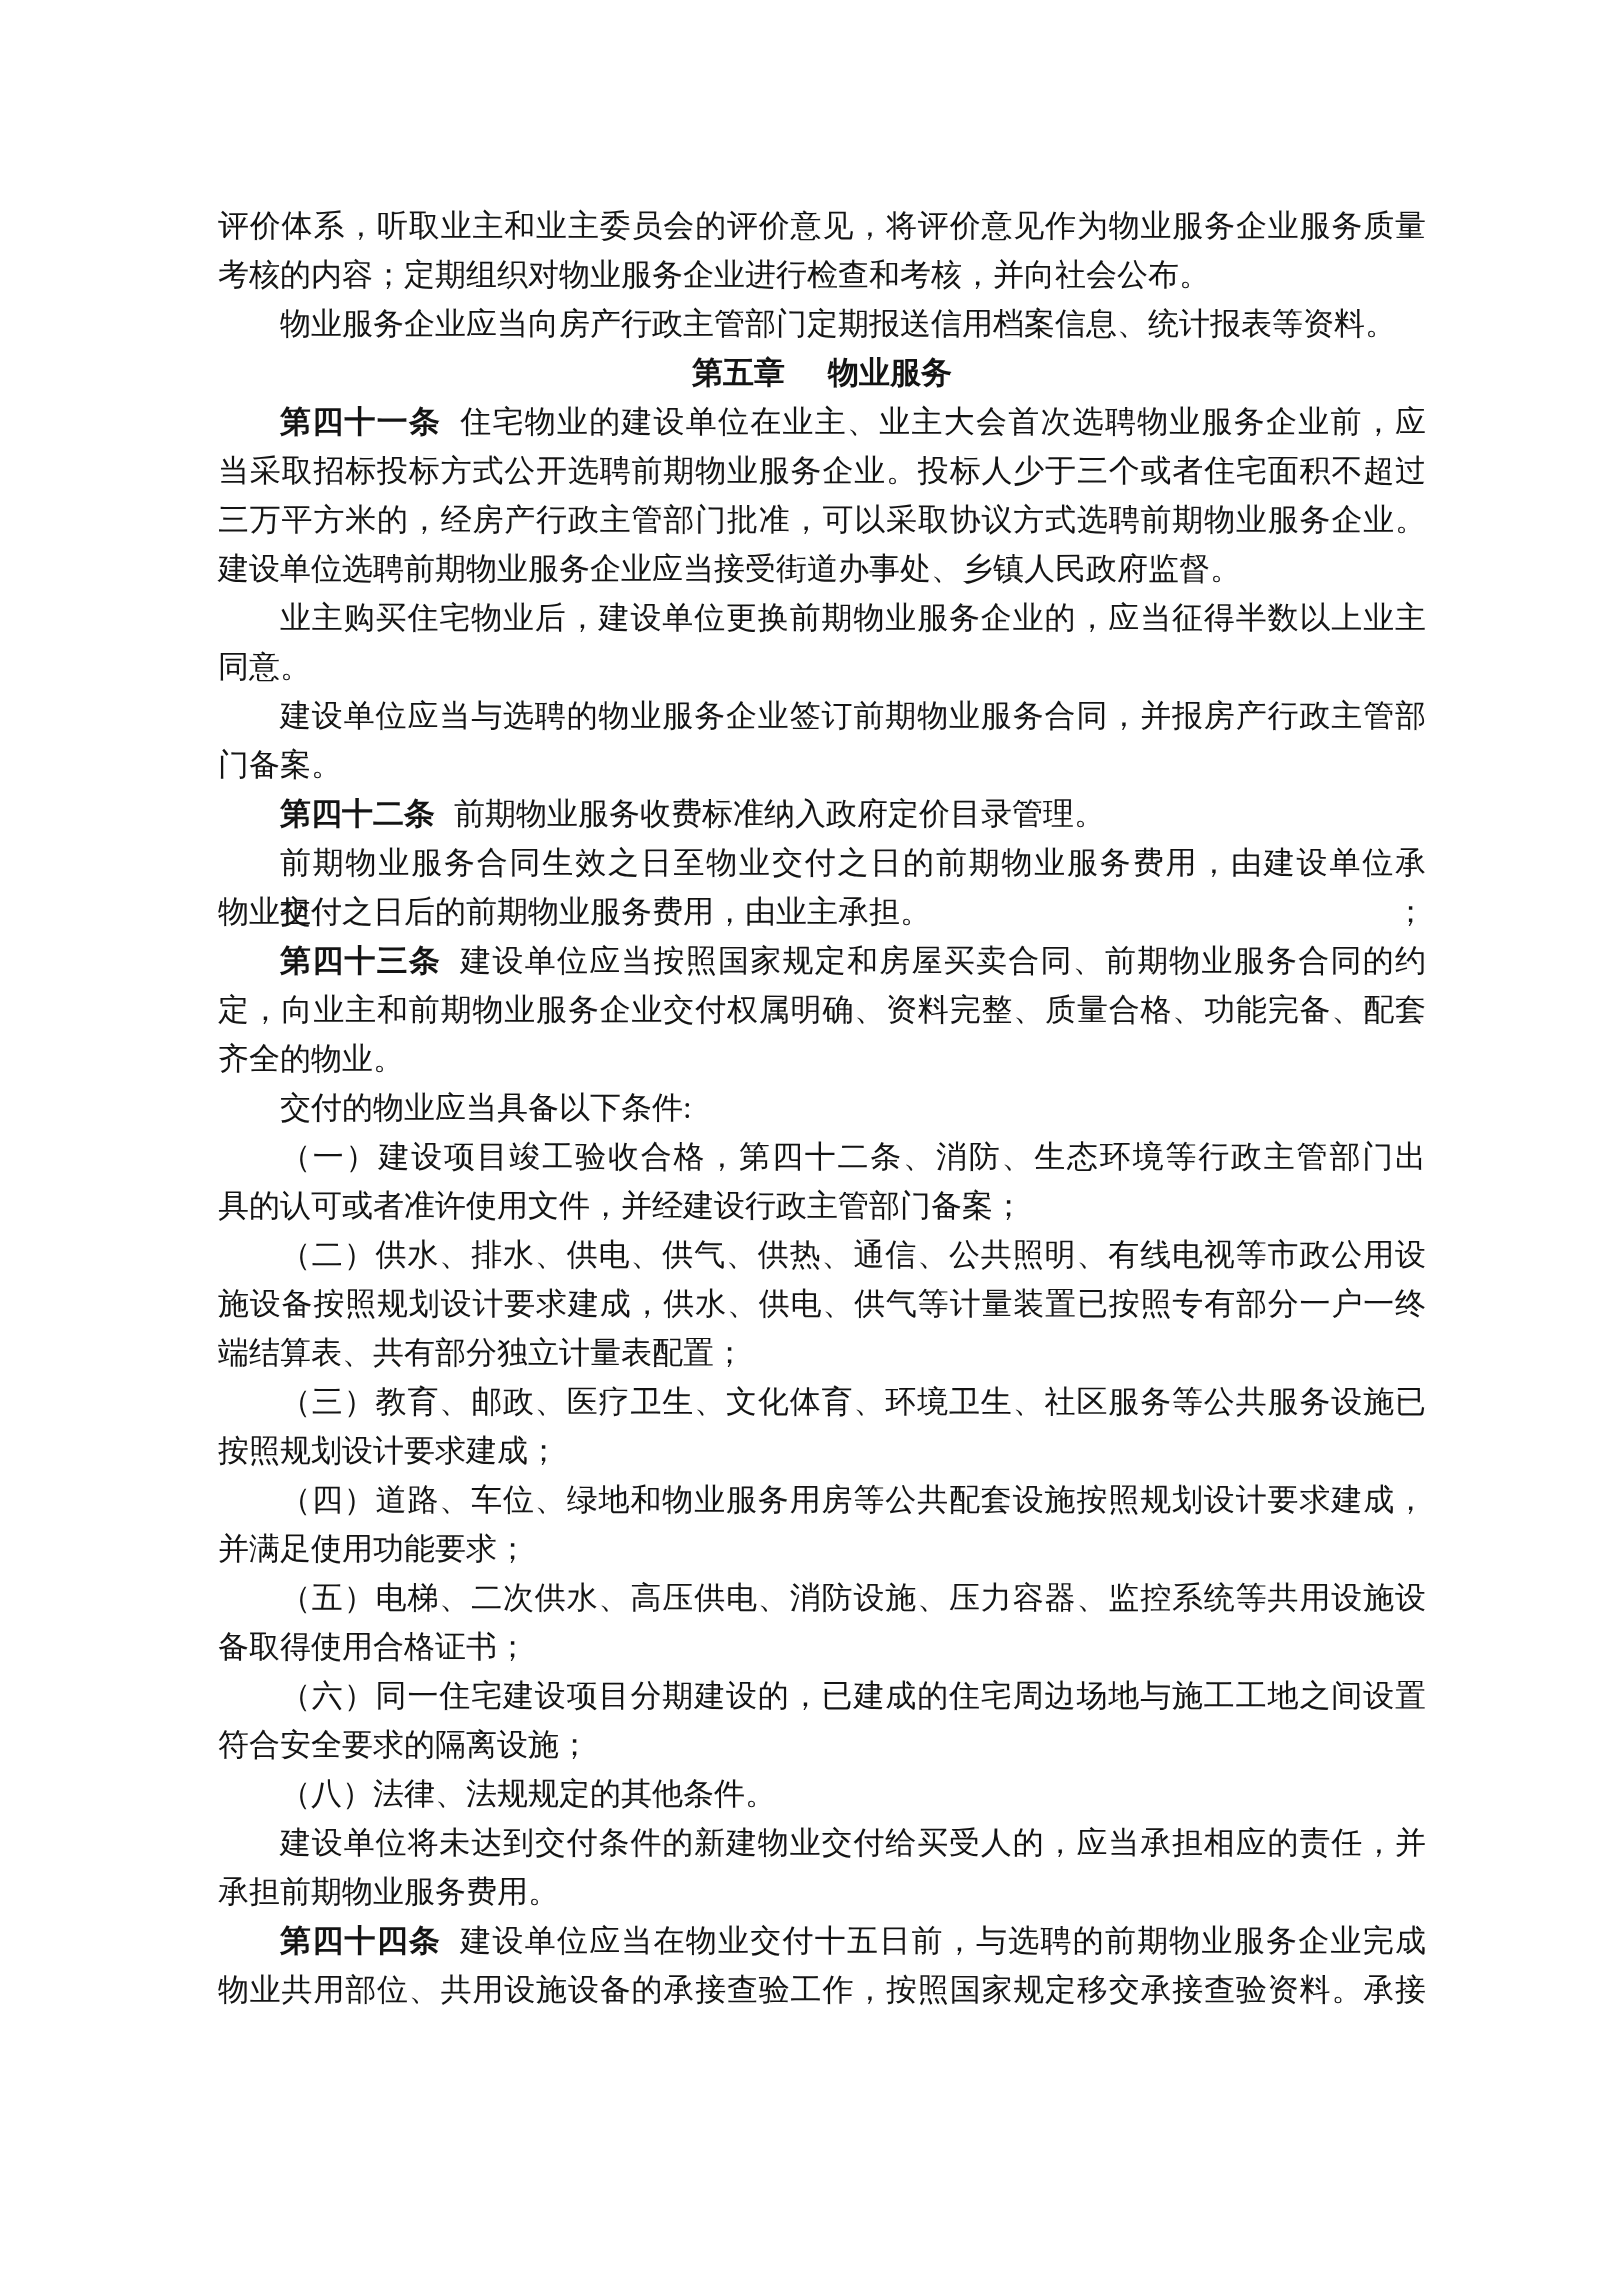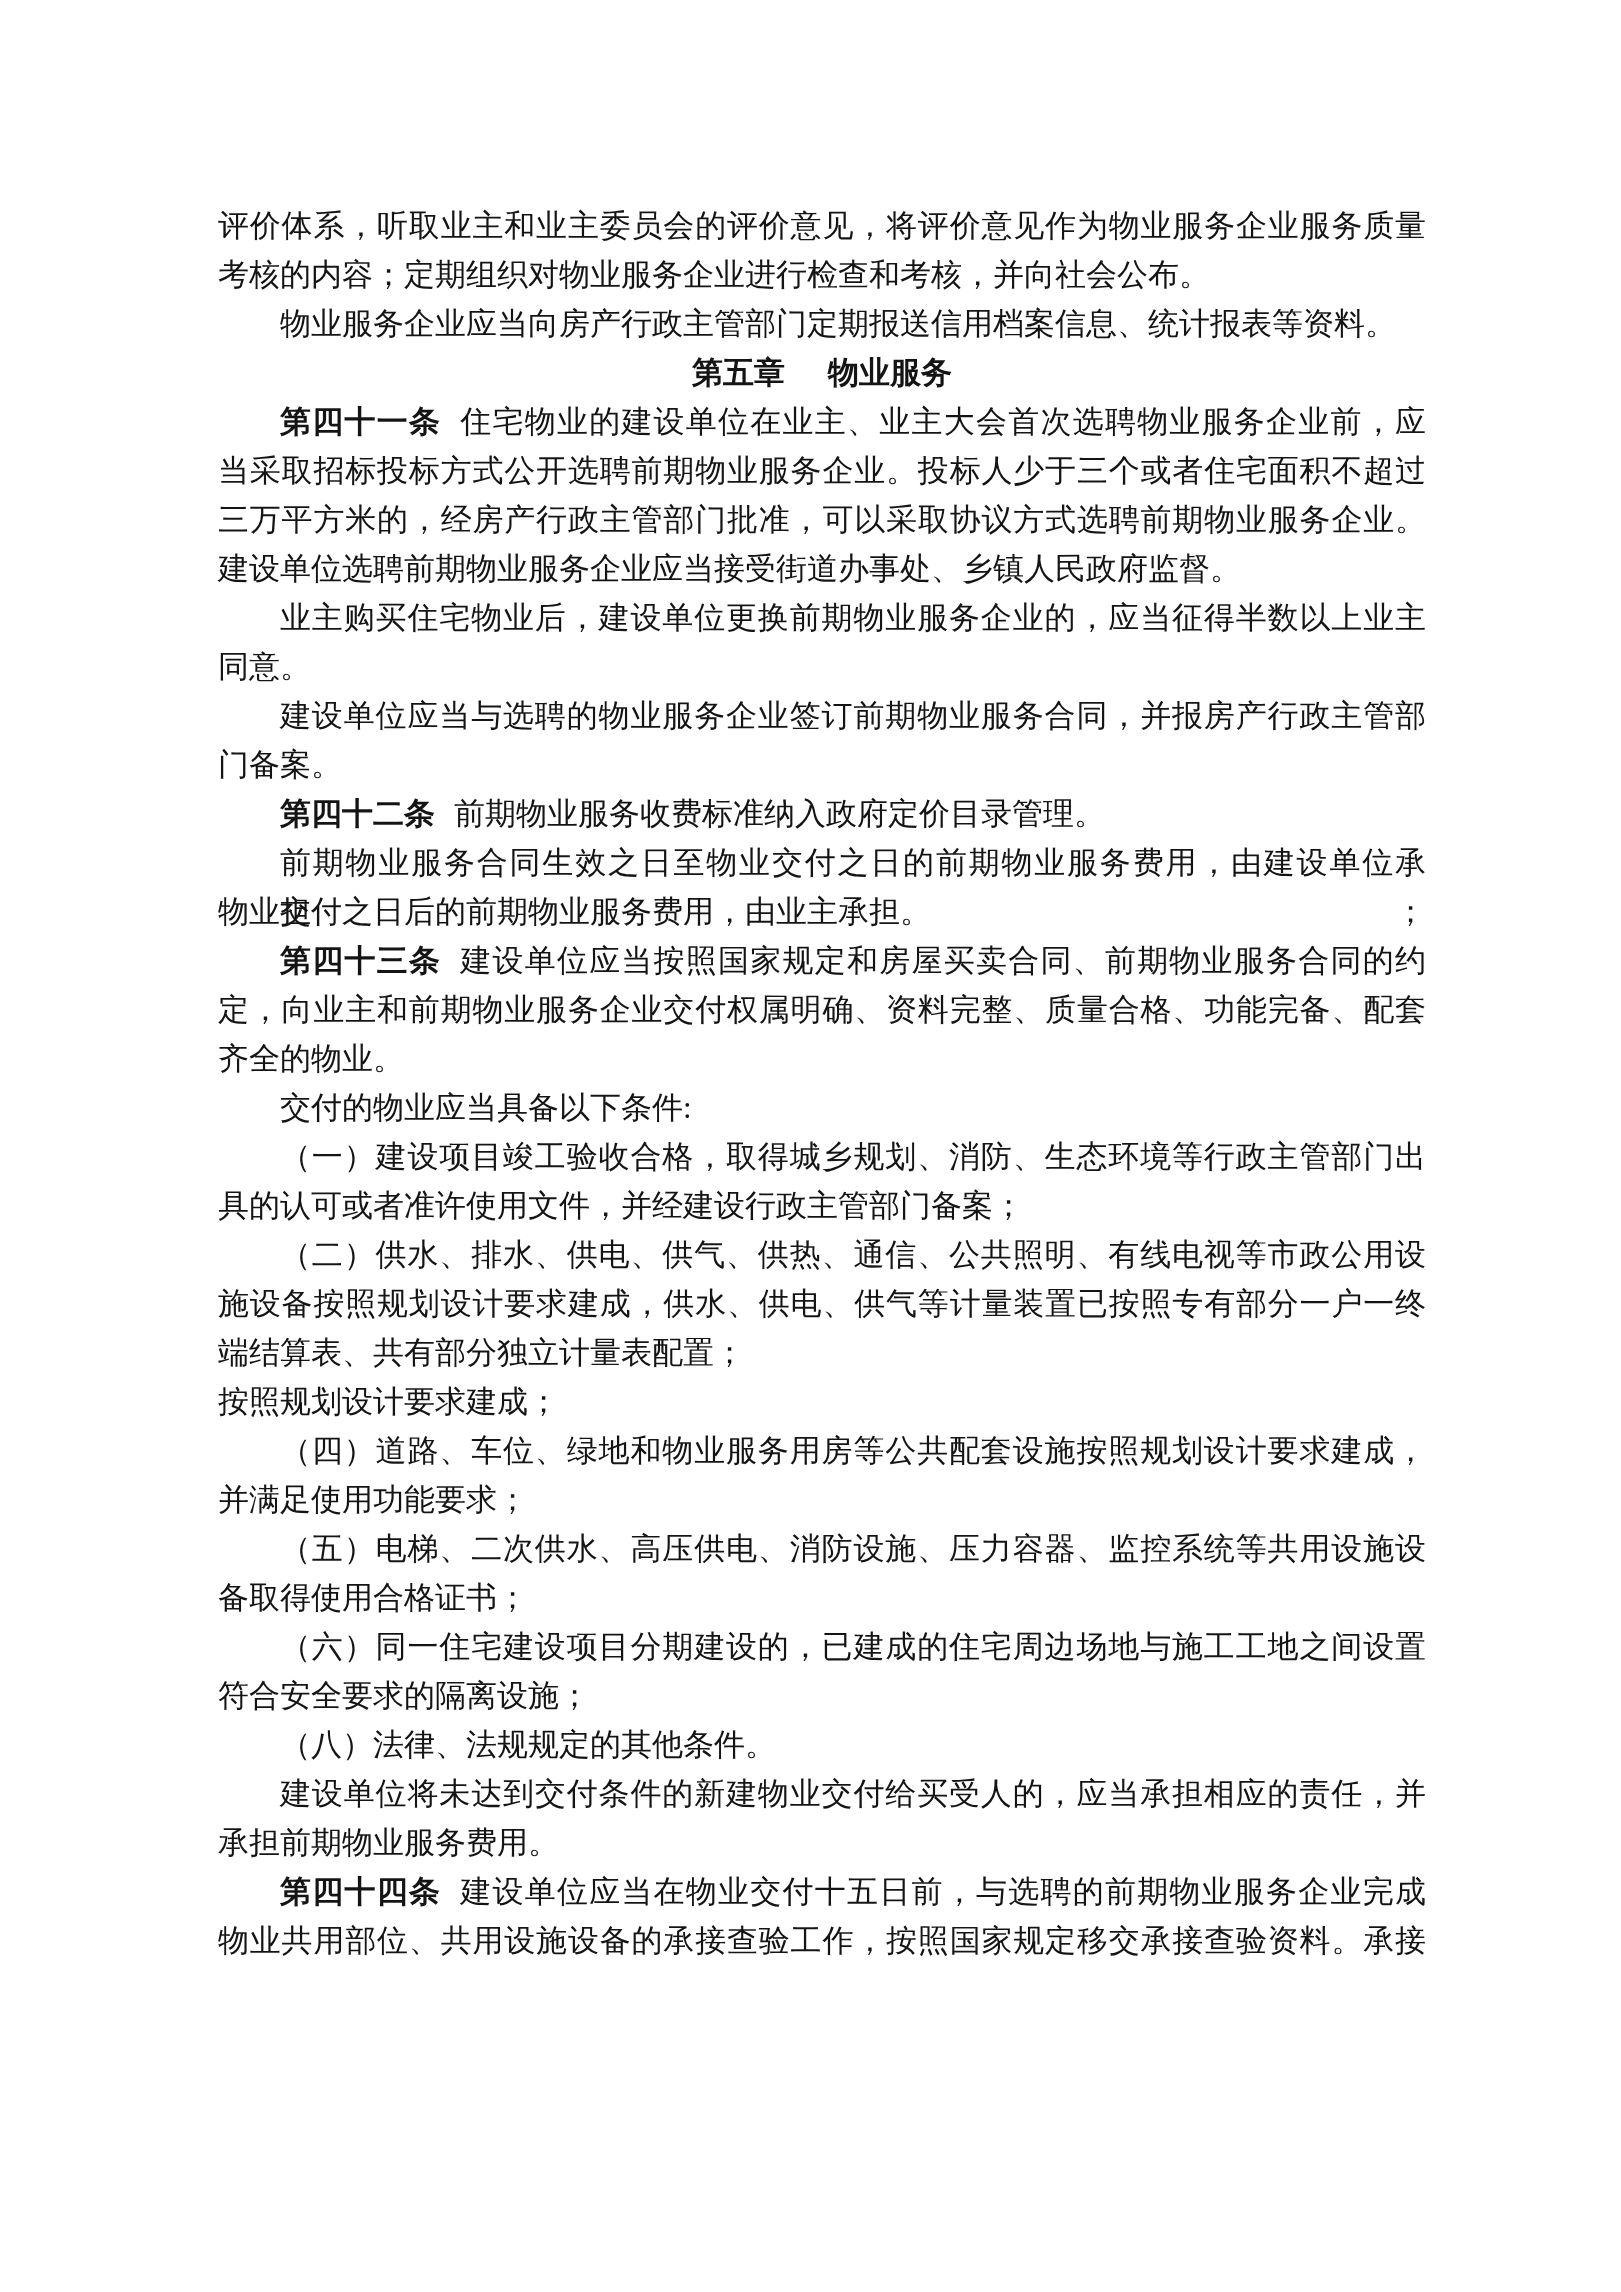--- a/index.html
+++ b/index.html
@@ -74,25 +74,26 @@
       <div class="line left"><span>同意。</span></div>
       <div class="line justify indent2"><span>建设单位应当与选聘的物业服务企业签订前期物业服务合同，并报房产行政主管部</span></div>
       <div class="line left"><span>门备案。</span></div>
       <div class="line left indent2"><span class="term">第四十二条</span><span>前期物业服务收费标准纳入政府定价目录管理。</span></div>
       <div class="line justify indent2"><span>前期物业服务合同生效之日至物业交付之日的前期物业服务费用，由建设单位承担；</span></div>
       <div class="line left"><span>物业交付之日后的前期物业服务费用，由业主承担。</span></div>
       <div class="line justify indent2"><span class="term">第四十三条</span><span>建设单位应当按照国家规定和房屋买卖合同、前期物业服务合同的约</span></div>
       <div class="line justify"><span>定，向业主和前期物业服务企业交付权属明确、资料完整、质量合格、功能完备、配套</span></div>
       <div class="line left"><span>齐全的物业。</span></div>
       <div class="line left indent2"><span>交付的物业应当具备以下条件:</span></div>
-      <div class="line justify indent2"><span>（一）建设项目竣工验收合格，取得城乡规划、消防、生态环境等行政主管部门出</span></div>
+      <div class="line justify indent2"><span>（一）建设项目竣工验收合格，第四十二条、消防、生态环境等行政主管部门出</span></div>
       <div class="line left"><span>具的认可或者准许使用文件，并经建设行政主管部门备案；</span></div>
       <div class="line justify indent2"><span>（二）供水、排水、供电、供气、供热、通信、公共照明、有线电视等市政公用设</span></div>
       <div class="line justify"><span>施设备按照规划设计要求建成，供水、供电、供气等计量装置已按照专有部分一户一终</span></div>
       <div class="line left"><span>端结算表、共有部分独立计量表配置；</span></div>
+      <div class="line justify indent2"><span>（三）教育、邮政、医疗卫生、文化体育、环境卫生、社区服务等公共服务设施已</span></div>
       <div class="line left"><span>按照规划设计要求建成；</span></div>
       <div class="line justify indent2"><span>（四）道路、车位、绿地和物业服务用房等公共配套设施按照规划设计要求建成，</span></div>
       <div class="line left"><span>并满足使用功能要求；</span></div>
       <div class="line justify indent2"><span>（五）电梯、二次供水、高压供电、消防设施、压力容器、监控系统等共用设施设</span></div>
       <div class="line left"><span>备取得使用合格证书；</span></div>
       <div class="line justify indent2"><span>（六）同一住宅建设项目分期建设的，已建成的住宅周边场地与施工工地之间设置</span></div>
       <div class="line left"><span>符合安全要求的隔离设施；</span></div>
       <div class="line left indent2"><span>（八）法律、法规规定的其他条件。</span></div>
       <div class="line justify indent2"><span>建设单位将未达到交付条件的新建物业交付给买受人的，应当承担相应的责任，并</span></div>
       <div class="line left"><span>承担前期物业服务费用。</span></div>

